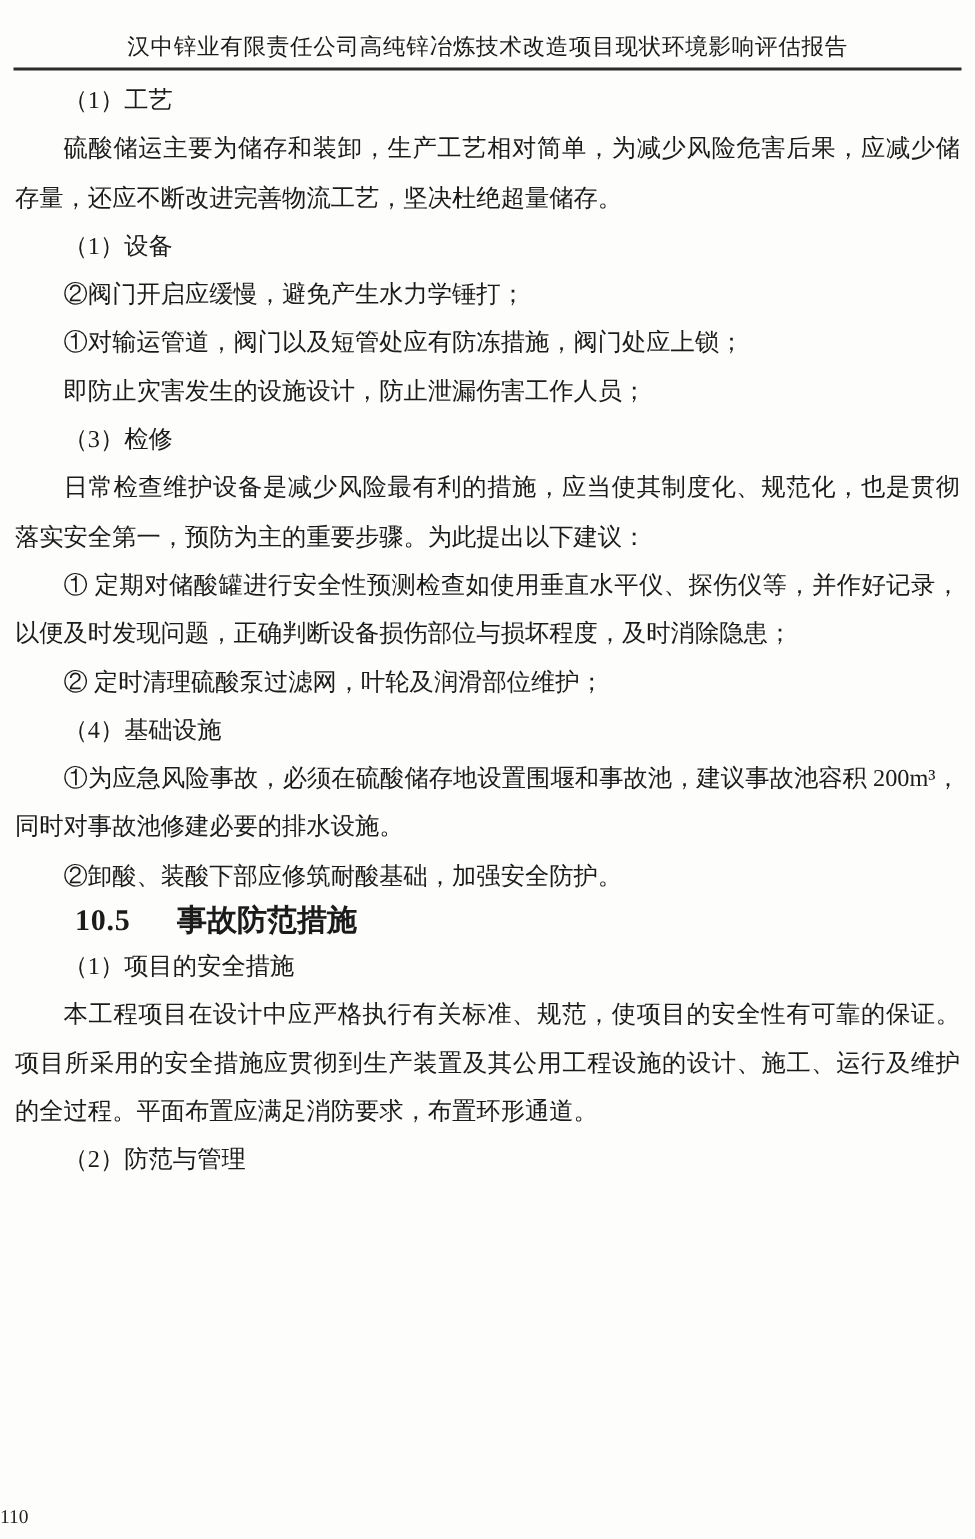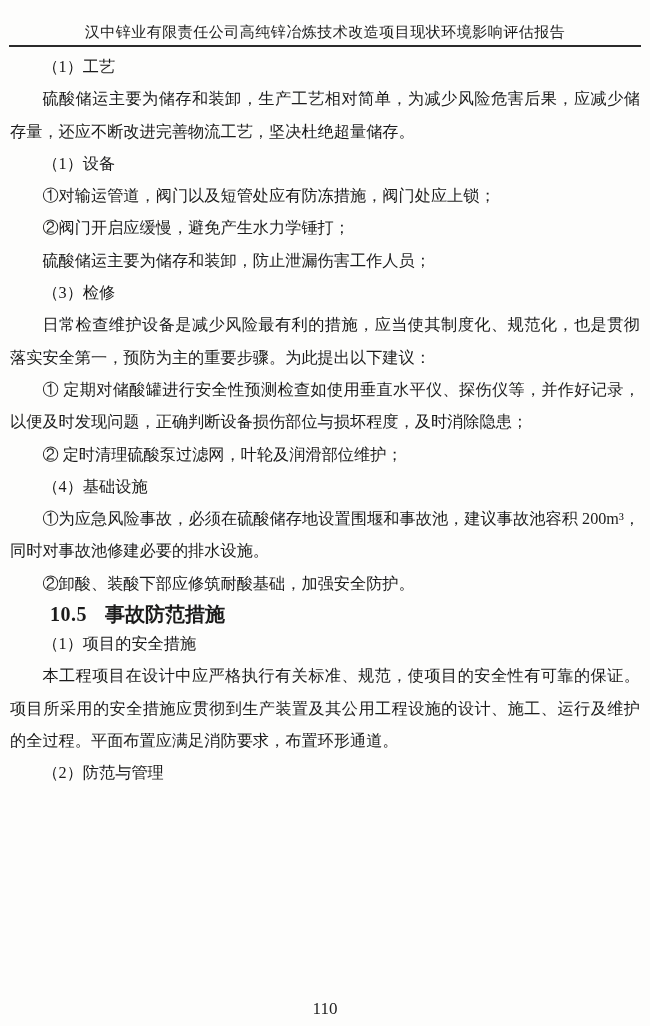--- a/index.html
+++ b/index.html
@@ -36,45 +36,44 @@
     text-indent: 2em;
   }
   .section-heading {
     font-weight: bold;
     font-size: 20px;
     line-height: 28px;
     margin: 7px 0 9px 0;
     text-indent: 0;
     text-align: left;
   }
-  .section-heading .sec-num { margin-right: 18px; letter-spacing: 0.5px; }
+  .section-heading .sec-num { margin-right: 31px; letter-spacing: 0.5px; }
   .page-footer {
     position: absolute;
     left: 0;
     bottom: 7px;
     width: 100%;
-    text-align: center;
-    font-size: 17px;
+    font-size: 13px;
     color: #222;
   }
 </style>
 </head>
 <body>
 
 <div class="page-header">汉中锌业有限责任公司高纯锌冶炼技术改造项目现状环境影响评估报告</div>
 <hr class="header-rule">
 
 <div class="doc-body">
 
   <p>（1）工艺</p>
   <p>硫酸储运主要为储存和装卸，生产工艺相对简单，为减少风险危害后果，应减少储存量，还应不断改进完善物流工艺，坚决杜绝超量储存。</p>
   <p>（1）设备</p>
+  <p>②阀门开启应缓慢，避免产生水力学锤打；</p>
   <p>①对输运管道，阀门以及短管处应有防冻措施，阀门处应上锁；</p>
-  <p>②阀门开启应缓慢，避免产生水力学锤打；</p>
-  <p>硫酸储运主要为储存和装卸，防止泄漏伤害工作人员；</p>
+  <p>即防止灾害发生的设施设计，防止泄漏伤害工作人员；</p>
   <p>（3）检修</p>
   <p>日常检查维护设备是减少风险最有利的措施，应当使其制度化、规范化，也是贯彻落实安全第一，预防为主的重要步骤。为此提出以下建议：</p>
   <p>① 定期对储酸罐进行安全性预测检查如使用垂直水平仪、探伤仪等，并作好记录，以便及时发现问题，正确判断设备损伤部位与损坏程度，及时消除隐患；</p>
   <p>② 定时清理硫酸泵过滤网，叶轮及润滑部位维护；</p>
   <p>（4）基础设施</p>
   <p>①为应急风险事故，必须在硫酸储存地设置围堰和事故池，建议事故池容积 200m³，同时对事故池修建必要的排水设施。</p>
   <p>②卸酸、装酸下部应修筑耐酸基础，加强安全防护。</p>
 
   <p class="section-heading">
     <span class="sec-num">10.5</span><span>事故防范措施</span>

